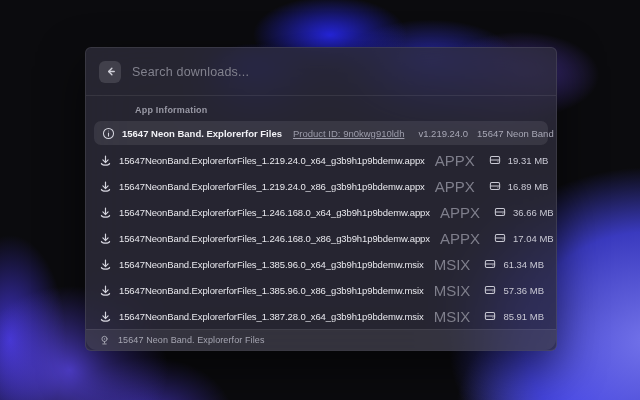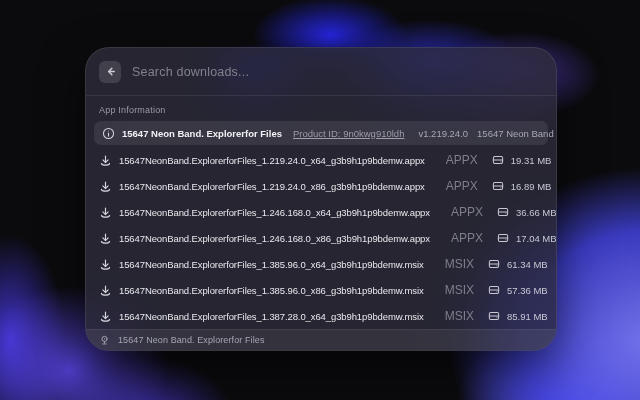--- a/index.html
+++ b/index.html
@@ -23,21 +23,21 @@
       radial-gradient(140px 120px at 70px 370px,  rgba(90,70,235,0.85), transparent 70%),
       radial-gradient(80px 150px at 10px 340px,   rgba(70,55,225,0.90), transparent 70%),
       radial-gradient(120px 90px at 150px 420px,  rgba(80,60,230,0.70), transparent 70%),
       #0b0b0e;
   }
 
   
   .window {
     position: absolute; left: 85px; top: 47px;
     width: 472px; height: 304px;
-    border-radius: 24px;
+    border-radius: 6px;
     background: rgba(45, 44, 57, 0.80);
     backdrop-filter: blur(26px) saturate(135%);
     -webkit-backdrop-filter: blur(26px) saturate(135%);
     border: 1px solid rgba(255,255,255,0.09);
     box-shadow: 0 18px 45px rgba(0,0,0,0.55);
     overflow: hidden;
     color: #e9e9ee;
   }
 
   
@@ -55,21 +55,21 @@
     cursor: default;
   }
   .search-placeholder {
     font-size: 12.5px; color: #82828e; letter-spacing: 0.2px;
     flex: 1 1 auto;
   }
 
   
   .section-label {
     padding: 9px 13px 6px;
-    font-size: 9px; font-weight: 400; color: #9a9aa6; letter-spacing: 0.2px;
+    font-size: 9px; font-weight: 700; color: #9a9aa6; letter-spacing: 0.2px; margin-left: 36px;
   }
 
   
   .app-info-row {
     margin: 0 8px; height: 24px;
     border-radius: 7px;
     background: rgba(255,255,255,0.085);
     display: flex; align-items: center;
     padding: 0 8px; gap: 7px;
   }
@@ -80,21 +80,21 @@
   .app-info-row .publisher { font-size: 9.5px; color: #a8a8b6; white-space: nowrap; }
 
   
   .dl-list { padding-top: 2px; }
   .dl-row {
     height: 26px;
     display: flex; align-items: center;
     padding: 0 13px; gap: 7px;
   }
   .dl-row .fname { font-size: 9.5px; color: #e9e9ee; white-space: nowrap; letter-spacing: -0.1px; }
-  .dl-row .ftype { font-size: 12px; color: #7f7f8c; white-space: nowrap; margin-left: 14px; }
+  .dl-row .ftype { font-size: 15px; color: #7f7f8c; white-space: nowrap; margin-left: 3px; }
   .dl-row .fsize { font-size: 9.5px; color: #c9c9d4; white-space: nowrap; }
 
   .icon { display: inline-flex; align-items: center; justify-content: center; flex: 0 0 auto; }
 
   
   .footer {
     position: absolute; left: 0; right: 0; bottom: 0;
     height: 21px;
     background: rgba(255,255,255,0.065);
     border-top: 1px solid rgba(255,255,255,0.07);

